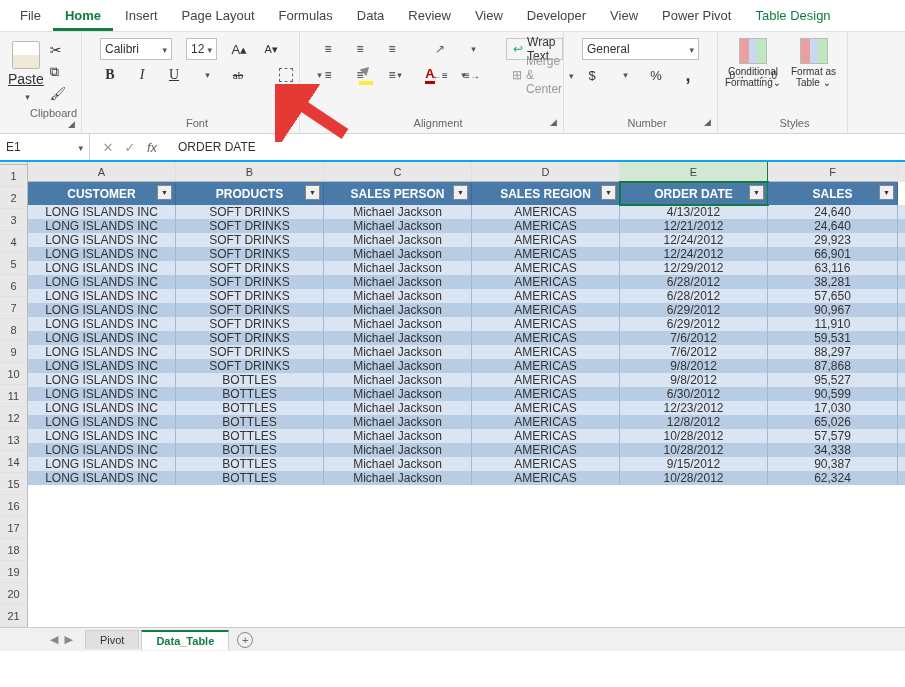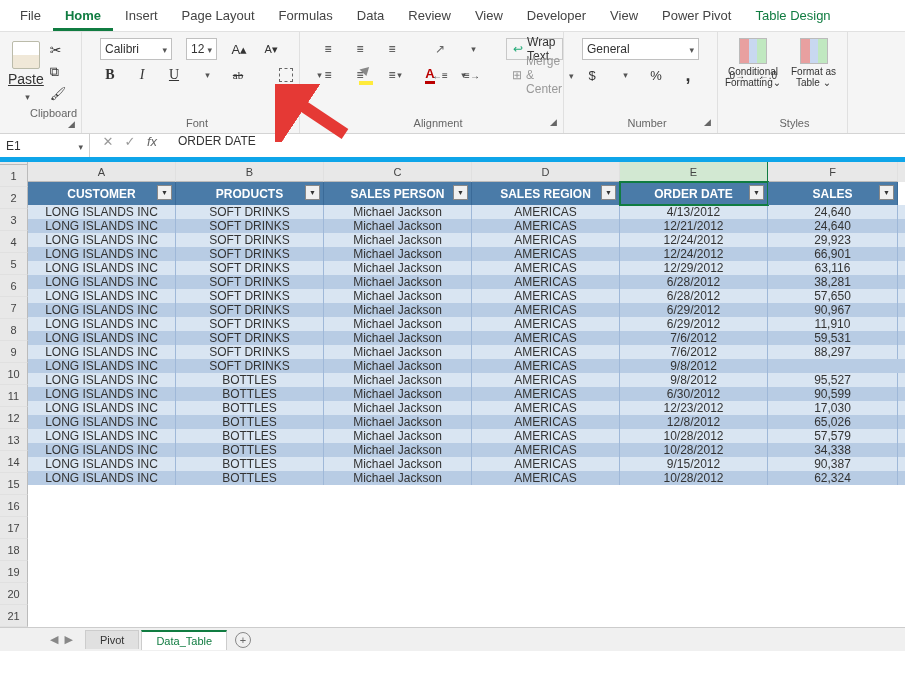--- a/index.html
+++ b/index.html
@@ -169,22 +169,22 @@
       padding:2px 4px;width:58px;
     }
     .style-ic {
       width:28px;height:26px;
       background-image:
         linear-gradient(90deg,#e8a0a0 33%,#c8d8f0 33% 66%,#c0e8c0 66%);
       border:1px solid #bbb;
     }
     .style-big-label { font-size:10px; text-align:center; line-height:1.1; }
     .formula-bar {
-      display:flex; 
-      border-bottom:5px solid #0ea5e9; height:28px; background:#fff;
+      display:flex; align-items:center;
+      border-bottom:2px solid #0ea5e9; height:28px; background:#fff;
     }
     .name-box {
       width:90px; padding:0 6px;
       border-right:1px solid #d0d0d0; height:100%;
       display:flex;align-items:center;
     }
     .name-dd { margin-left:auto; cursor:pointer; }
     .fb-btns { display:flex; gap:6px; padding:0 10px; color:#999; }
     .fb-btn { cursor:pointer; font-size:13px; width:16px; text-align:center; }
     .fx { font-style:italic; color:#666;}
@@ -246,21 +246,21 @@
       display:flex;align-items:center;height:24px;
       border-top:1px solid #ccc; background:#f0f0f0;
       padding-left:50px; gap:2px;
     }
     .sheet-nav { display:flex; gap:6px; color:#888; margin-right:10px; }
     .sheet-nav span { cursor:pointer; font-size:11px; }
     .sheet-tab {
       padding:3px 14px; background:#e0e0e0; cursor:pointer;
       border:1px solid #ccc; border-bottom:none; font-size:11px;
     }
-    .sheet-tab.active { background:#fff; font-weight:400; color:#107c41; border-top:2px solid #107c41; }
+    .sheet-tab.active { background:#fff; font-weight:700; color:#107c41; border-top:2px solid #107c41; }
     .new-sheet {
       width:16px;height:16px;border:1px solid #888;border-radius:50%;
       display:flex;align-items:center;justify-content:center;
       cursor:pointer;margin-left:6px;font-size:11px;color:#666;
     }
     .annotation-arrow {
       position:absolute;
       left:275px; top:84px;
       pointer-events:none;
       z-index:10;
@@ -584,20 +584,21 @@
           <div class="cell col-D">AMERICAS</div>
           <div class="cell col-E">7/6/2012</div>
           <div class="cell col-F">88,297</div>
         </div>
         <div class="datarow even">
           <div class="cell col-A">LONG ISLANDS INC</div>
           <div class="cell col-B">SOFT DRINKS</div>
           <div class="cell col-C">Michael Jackson</div>
           <div class="cell col-D">AMERICAS</div>
           <div class="cell col-E">9/8/2012</div>
+          <div class="cell col-F">87,868</div>
         </div>
         <div class="datarow odd">
           <div class="cell col-A">LONG ISLANDS INC</div>
           <div class="cell col-B">BOTTLES</div>
           <div class="cell col-C">Michael Jackson</div>
           <div class="cell col-D">AMERICAS</div>
           <div class="cell col-E">9/8/2012</div>
           <div class="cell col-F">95,527</div>
         </div>
         <div class="datarow even">

